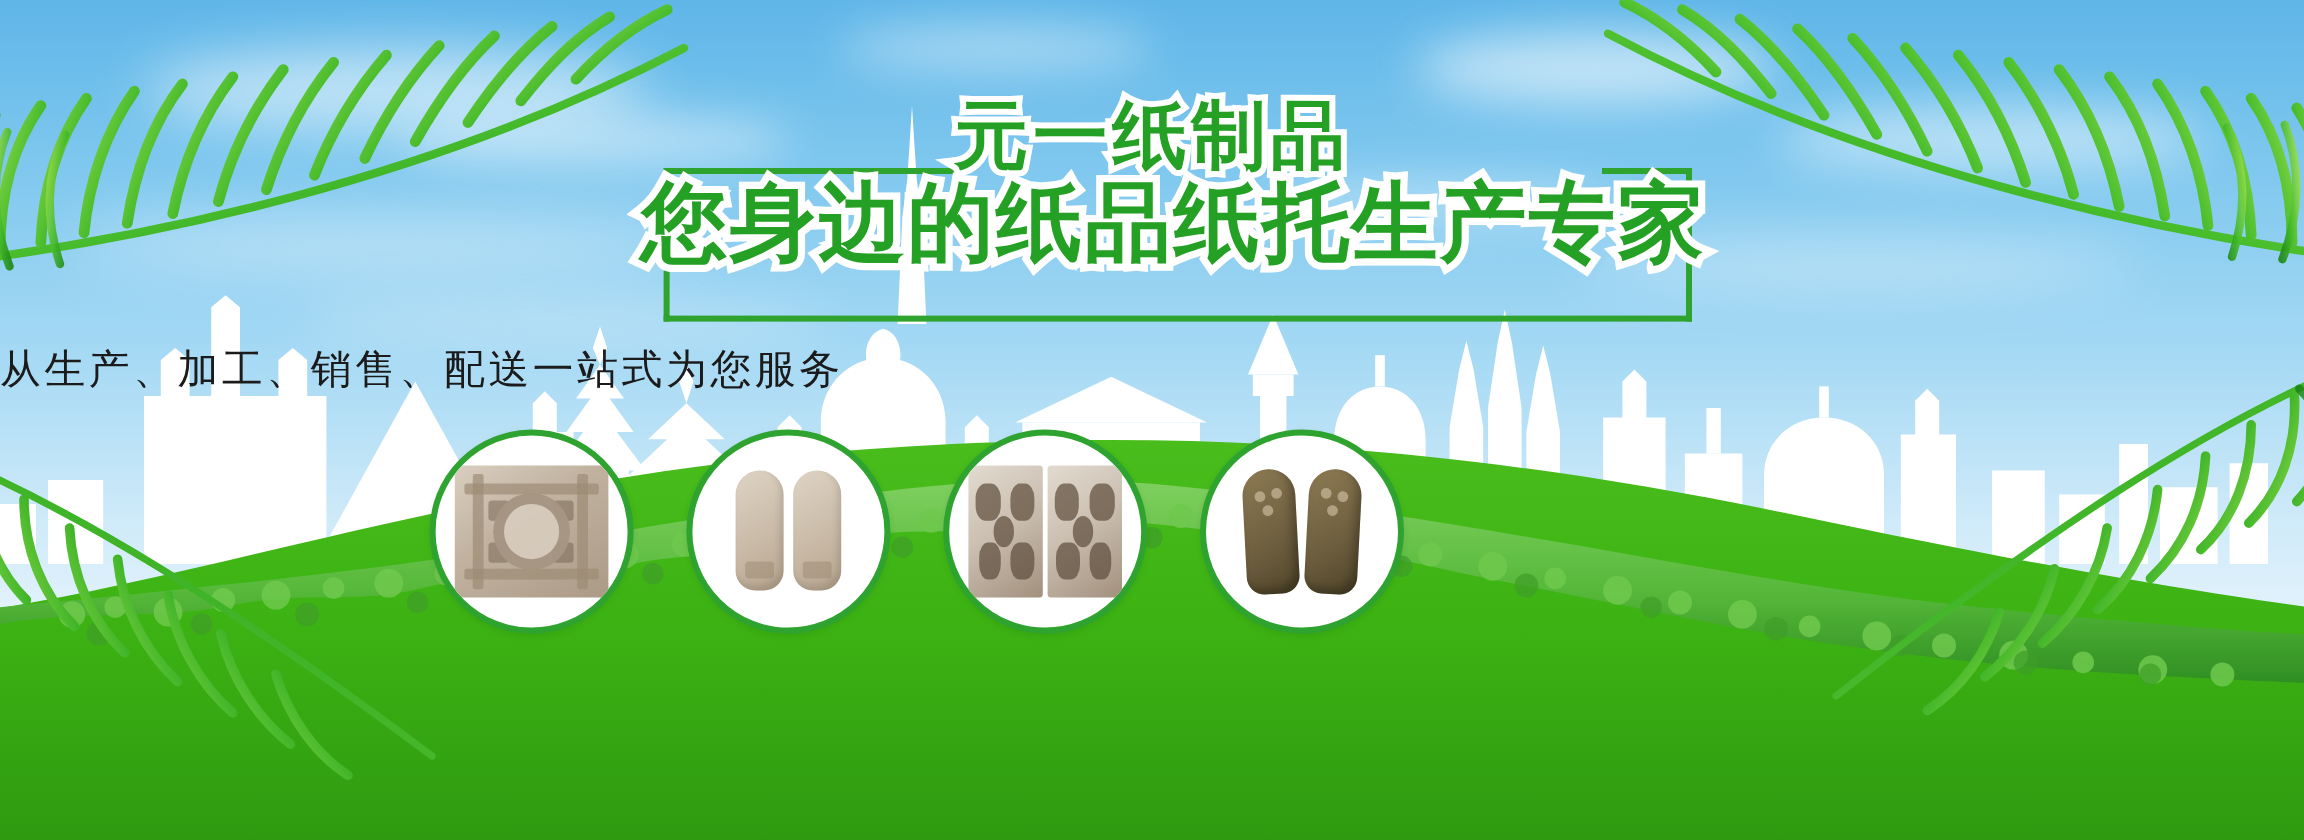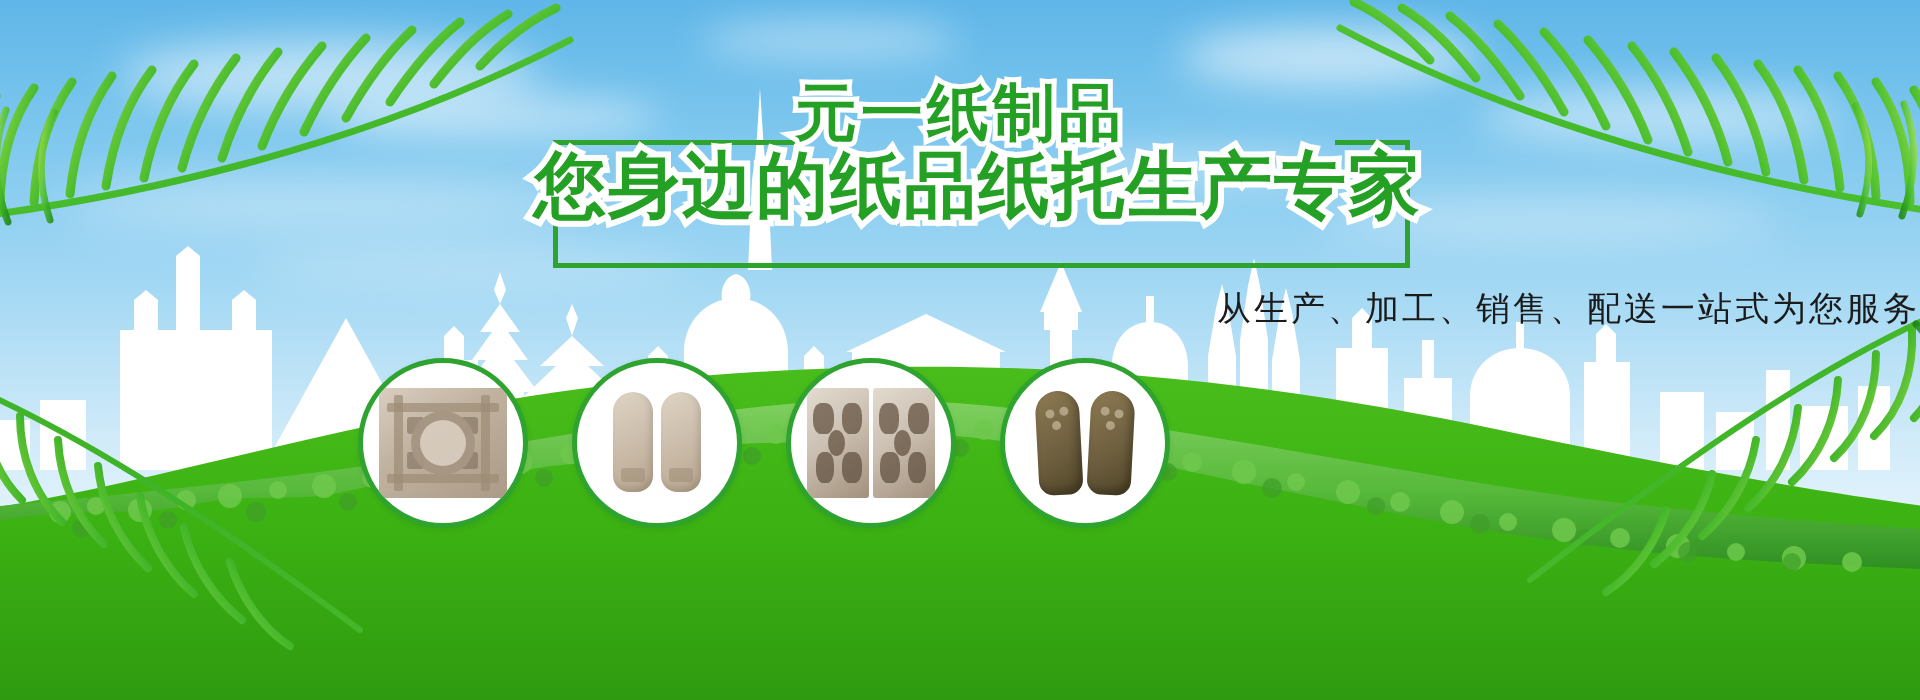--- a/index.html
+++ b/index.html
@@ -72,21 +72,21 @@
     color:#24a024;
     letter-spacing:2px;
     -webkit-text-stroke:12px #ffffff;
     paint-order:stroke fill;
     pointer-events:auto;
     margin-left:18px;
   }
   .subline{
     position:absolute;
     left:0;top:288px;width:1920px;
-    text-align:right;
+    text-align:left;
     font-family:"DejaVu Sans","Liberation Sans",sans-serif;
     font-size:34px;line-height:40px;
     color:#1b1b1b;
     letter-spacing:3px;
     pointer-events:auto;
   }
 
   
   .circles{position:absolute;left:0;top:0;width:1920px;height:700px;}
   .pcircle{

